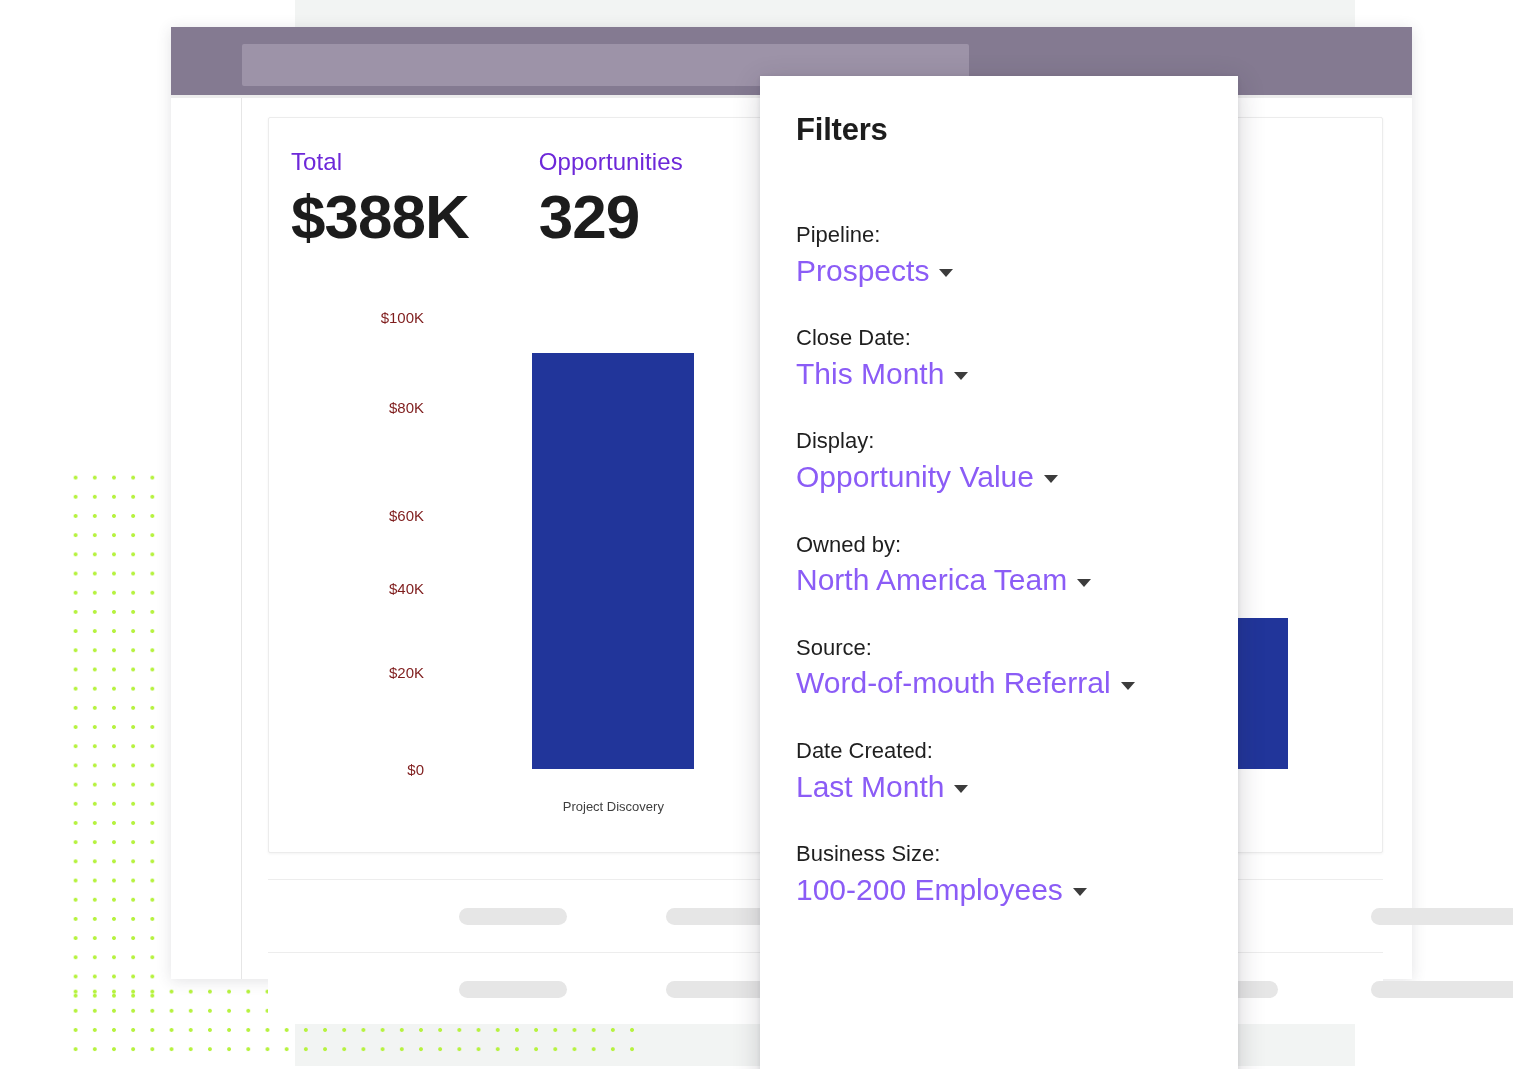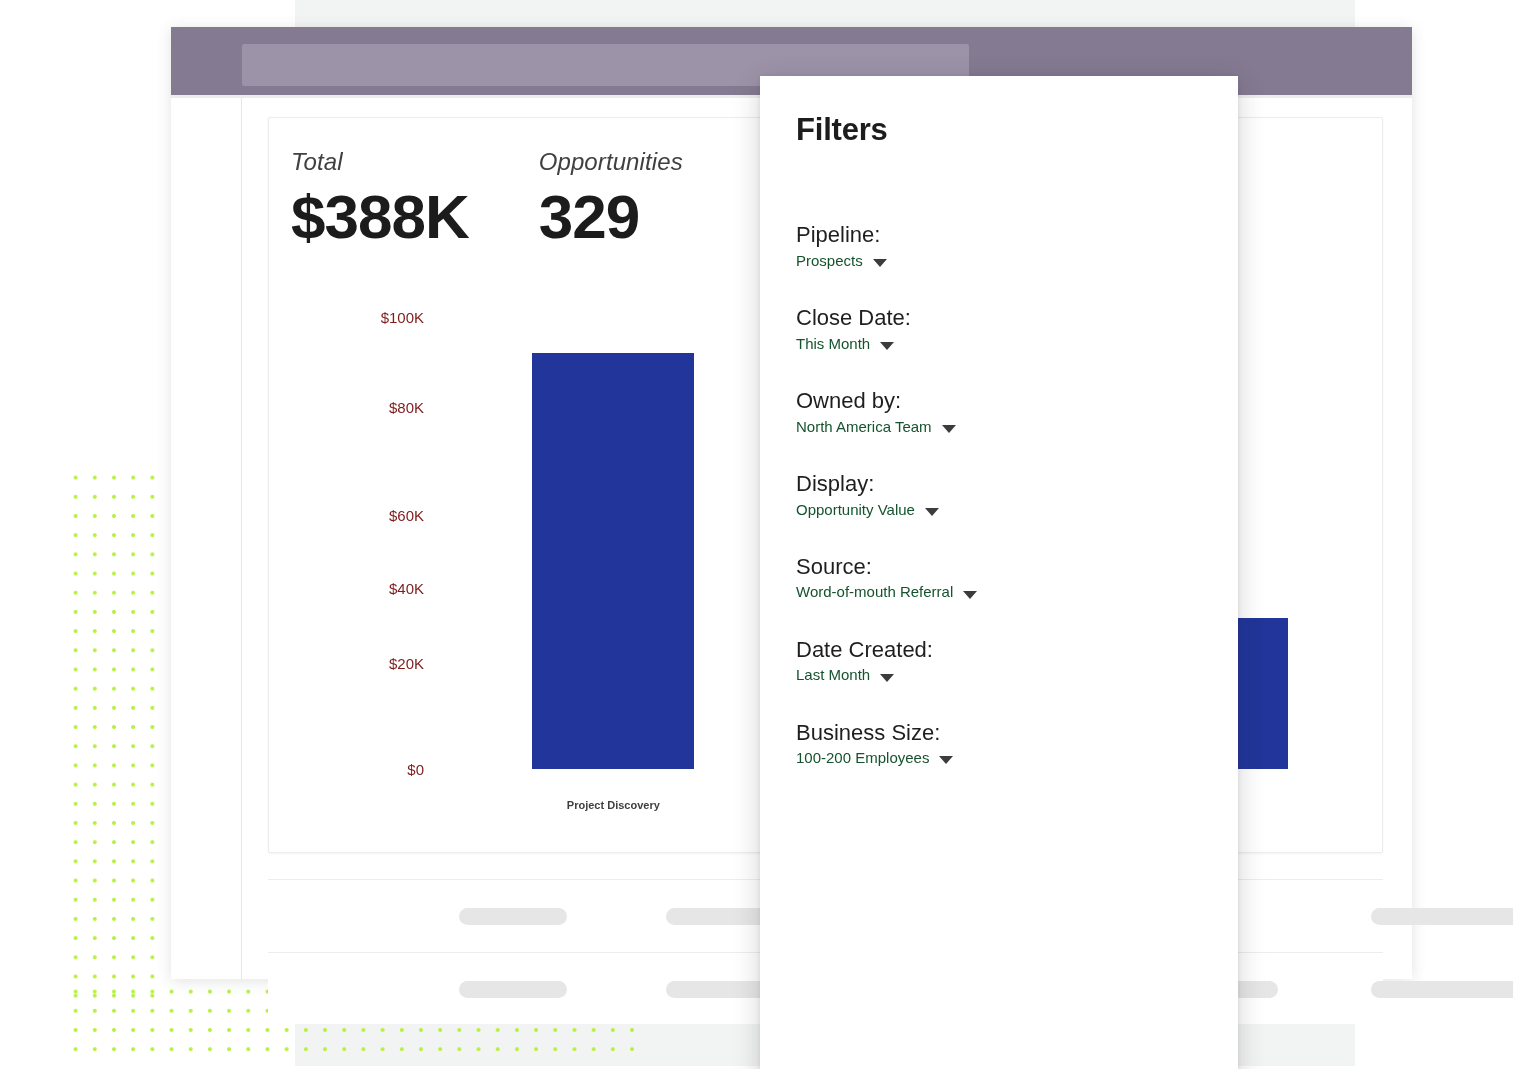--- a/index.html
+++ b/index.html
@@ -57,43 +57,43 @@
   .card {
     position: absolute; left: 97px; top: 90px;
     width: 1115px; height: 736px;
     background: #ffffff;
     border: 1px solid #ececec;
     border-radius: 2px;
     box-shadow: 0 1px 3px rgba(0,0,0,.05);
   }
   .kpis { position: absolute; left: 22px; top: 32px; display: flex; gap: 70px; }
   .kpi-label {
-    font-size: 24px; color: #404040; font-weight: 400;
-    letter-spacing: .1px; line-height: 1; font-style: italic;
+    font-size: 24px; color: #6d28d9; font-weight: 400;
+    letter-spacing: .1px; line-height: 1;
   }
   .kpi-value {
     font-size: 62px; color: #1c1c1c; font-weight: 700;
     line-height: 1.05; margin-top: 10px; letter-spacing: -1px;
   }
 
   
   .chart { position: absolute; left: 0px; top: 178px; width: 1115px; height: 545px; }
   .plot  { position: absolute; left: 196px; top: 21px; width: 890px; height: 452px; }
   .ytick {
     position: absolute; right: 0; transform: translateY(-50%);
     font-size: 15px; color: #7f1d1d; font-weight: 400; white-space: nowrap;
   }
   .ytick-wrap { position: absolute; left: 0px; top: 21px; width: 155px; height: 452px; }
   .bar {
     position: absolute; bottom: 0;
     background: #21359a;
   }
   .xlabel {
     position: absolute; top: 482px; transform: translateX(-50%);
-    font-size: 11px; color: #3f3f3f; white-space: nowrap; font-weight: bold;
+    font-size: 13px; color: #3f3f3f; white-space: nowrap;
   }
 
   
   .list-card {
     position: absolute; left: 97px; top: 852px;
     width: 1115px; height: 145px;
     background: #ffffff; border-top: 1px solid #ededed;
   }
   .list-row { position: absolute; left:0; width: 1115px; height: 72px; }
   .list-row.r2 { border-top: 1px solid #ededed; }
@@ -109,21 +109,21 @@
   .popover-title {
     position: absolute; left: 36px; top: 36px;
     font-size: 31px; font-weight: 700; color: #1d1d1d; letter-spacing: -.2px;
   }
   .filter-list { position: absolute; left: 36px; top: 144px; right: 24px; }
   .filter-item { margin-bottom: 32px; }
   .filter-label {
     font-size: 22px; font-weight: 400; color: #1f1f1f; line-height: 1.35;
   }
   .filter-value-row { display: flex; align-items: center; gap: 10px; margin-top: 1px; }
-  .filter-value { font-size: 15px; color: #14532d; line-height: 1.35; }
+  .filter-value { font-size: 30px; color: #8b5cf6; line-height: 1.35; }
   .caret {
     width: 0; height: 0;
     border-left: 7px solid transparent; border-right: 7px solid transparent;
     border-top: 8px solid #3c3c3c; margin-top: 4px;
   }
 </style>
 </head>
 <body>
 
 <div id="stage">
@@ -151,21 +151,21 @@
         </div>
         <div>
           <div class="kpi-label">Opportunities</div>
           <div class="kpi-value">329</div>
         </div>
       </div>
 
       <div class="chart">
         <div class="ytick-wrap" id="ytick-wrap">
             <div class="ytick" style="top: 452px;">$0</div>
-            <div class="ytick" style="top: 346px; margin-left: 28px;">$20K</div>
+            <div class="ytick" style="top: 355px; margin-left: 28px;">$20K</div>
             <div class="ytick" style="top: 271.2px;">$40K</div>
             <div class="ytick" style="top: 198px; margin-left: 20px;">$60K</div>
             <div class="ytick" style="top: 90.4px;">$80K</div>
             <div class="ytick" style="top: 0px;">$100K</div>
           </div>
         <div class="plot" id="plot">
             <div class="bar" style="background: rgb(33, 53, 154); left: 67.3333px; width: 162px; height: 415.84px;"></div>
             <div class="xlabel" style="left: 148.333px;">Project Discovery</div>
             <div class="bar" style="background: rgb(33, 53, 154); left: 364px; width: 162px; height: 316.4px;"></div>
             <div class="xlabel" style="left: 445px;">Scoping</div>
@@ -205,30 +205,30 @@
           </div>
         </div>
         <div class="filter-item">
           <div class="filter-label">Close Date:</div>
           <div class="filter-value-row">
             <span class="filter-value">This Month</span>
             <span class="caret"></span>
           </div>
         </div>
         <div class="filter-item">
+          <div class="filter-label">Display:</div>
+          <div class="filter-value-row">
+            <span class="filter-value">Opportunity Value</span>
+            <span class="caret"></span>
+          </div>
+        </div>
+        <div class="filter-item">
           <div class="filter-label">Owned by:</div>
           <div class="filter-value-row">
             <span class="filter-value">North America Team</span>
-            <span class="caret"></span>
-          </div>
-        </div>
-        <div class="filter-item">
-          <div class="filter-label">Display:</div>
-          <div class="filter-value-row">
-            <span class="filter-value">Opportunity Value</span>
             <span class="caret"></span>
           </div>
         </div>
         <div class="filter-item">
           <div class="filter-label">Source:</div>
           <div class="filter-value-row">
             <span class="filter-value">Word-of-mouth Referral</span>
             <span class="caret"></span>
           </div>
         </div>

